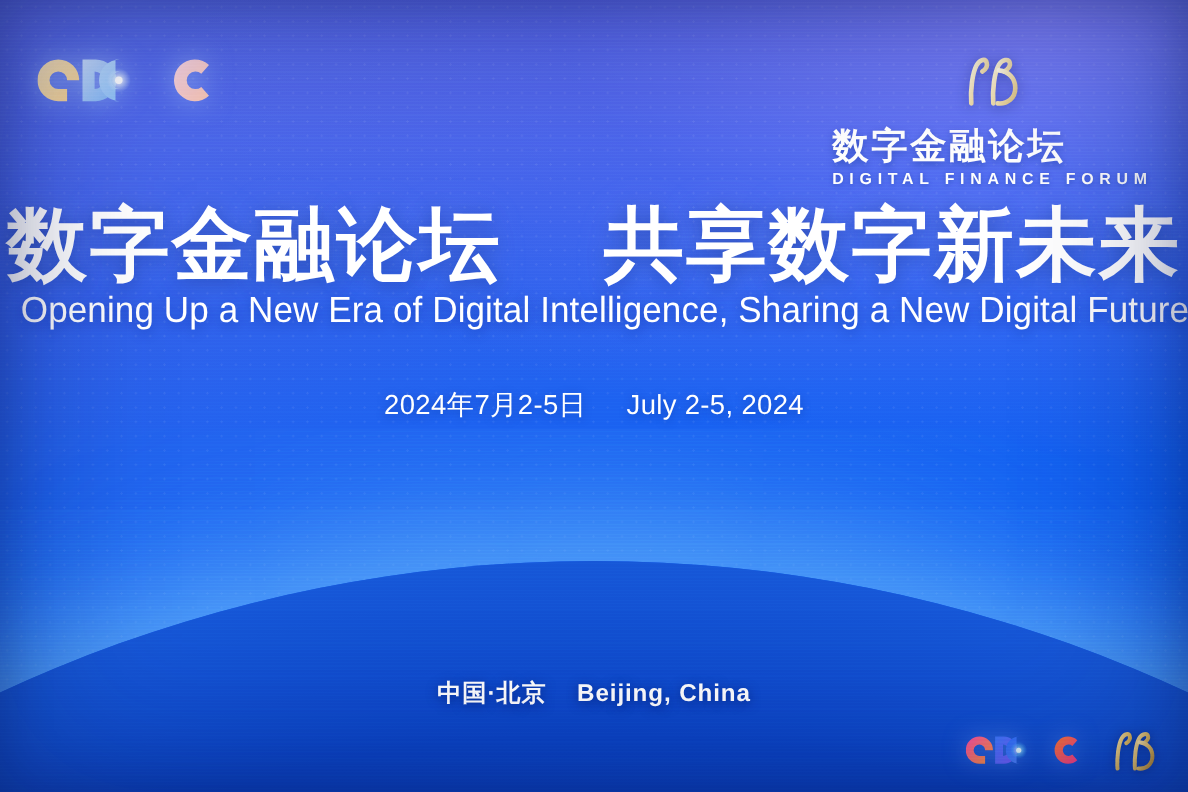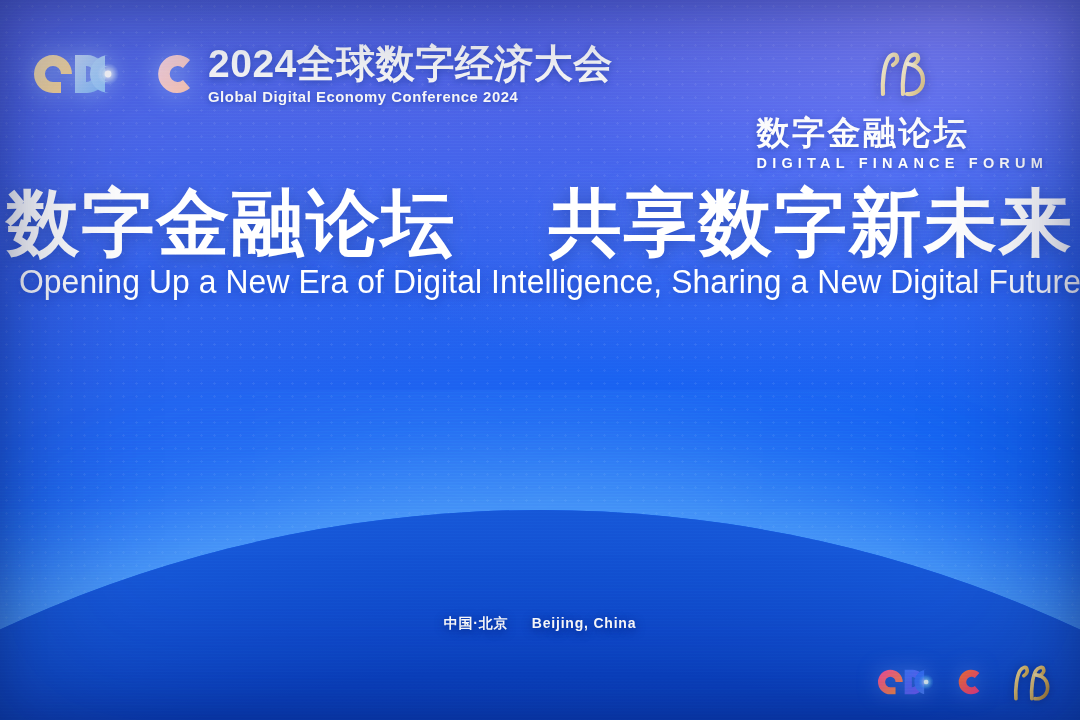--- a/index.html
+++ b/index.html
@@ -95,21 +95,21 @@
 
   .dateline{
     position:absolute; left:0; right:0; top:351px; z-index:6; text-align:center;
     font-size:25px; font-weight:500; color:#fff; letter-spacing:.3px; white-space:nowrap;
     text-shadow:0 2px 9px rgba(8,36,130,.42);
   }
   .dateline .sep{ display:inline-block; width:22px; }
 
   .location{
     position:absolute; left:0; right:0; top:615px; z-index:7; text-align:center;
-    font-size:14px; font-weight:600; color:#fff; letter-spacing:.8px; white-space:nowrap;
+    font-size:22px; font-weight:600; color:#fff; letter-spacing:.8px; white-space:nowrap;
     text-shadow:0 2px 10px rgba(6,28,110,.70);
   }
   .location .sep{ display:inline-block; width:14px; }
 
   
   .footer-marks{
     position:absolute; right:26px; bottom:16px; z-index:8;
     display:flex; align-items:center; gap:26px;
   }
   .gdec-mark-sm{ position:relative; width:104px; height:38px; filter:drop-shadow(0 0 10px rgba(120,170,255,.5)); }
@@ -160,24 +160,20 @@
           <path d="M38 29a19 19 0 1 0-19 19h8v-11h-8a8 8 0 1 1 8-8h11z" fill="url(#gA)"></path>
           <path d="M41 10h12a19 19 0 0 1 0 38H41z M52 21v16a8 8 0 0 0 0-16z" fill="url(#gB)"></path>
           <path d="M108 29a19 19 0 1 1-19-19h-4v11h4a8 8 0 1 0 0 16h-4v11h4a19 19 0 0 0 19-19z" fill="url(#gC)" transform="translate(-14,0) scale(1,1)"></path>
           <path d="M156 15a19 19 0 1 0 0 28l-7-8a8 8 0 1 1 0-12z" fill="url(#gD)"></path>
         </g>
         <circle cx="74" cy="29" r="11" fill="url(#spark)"></circle>
         <circle cx="74" cy="29" r="3.4" fill="#ffffff"></circle>
       </svg>
     </div>
 
-    <div>
-      <div class="hdr-text-cn">2024全球数字经济大会</div>
-      <div class="hdr-text-en">Global Digital Economy Conference 2024</div>
-    </div>
   </div>
 
   <div class="hdr-right">
     <div class="ff-mark">
       <svg viewBox="0 0 58 54" width="58" height="54">
         <defs>
           <linearGradient id="gold1" x1="0" y1="0" x2="1" y2="1">
             <stop offset="0" stop-color="#fffbe8"></stop>
               <stop offset=".45" stop-color="#f3e2b2"></stop>
             <stop offset="1" stop-color="#d9bf80"></stop>
@@ -199,20 +195,25 @@
   </div>
 
   <div class="headline">
     <span>数字金融论坛</span>
     <span class="gap"></span>
     <span>共享数字新未来</span>
   </div>
 
   <div class="subhead">Opening Up a New Era of Digital Intelligence, Sharing a New Digital Future</div>
 
+  <div class="dateline">
+    <span>2024年7月2-5日</span>
+    <span class="sep"></span>
+    <span>July 2-5, 2024</span>
+  </div>
 
   <div class="location">
     <span>中国·北京</span>
     <span class="sep"></span>
     <span>Beijing, China</span>
   </div>
 
   <div class="footer-marks">
     <div class="gdec-mark-sm">
       <svg viewBox="0 0 160 58" width="104" height="38">

